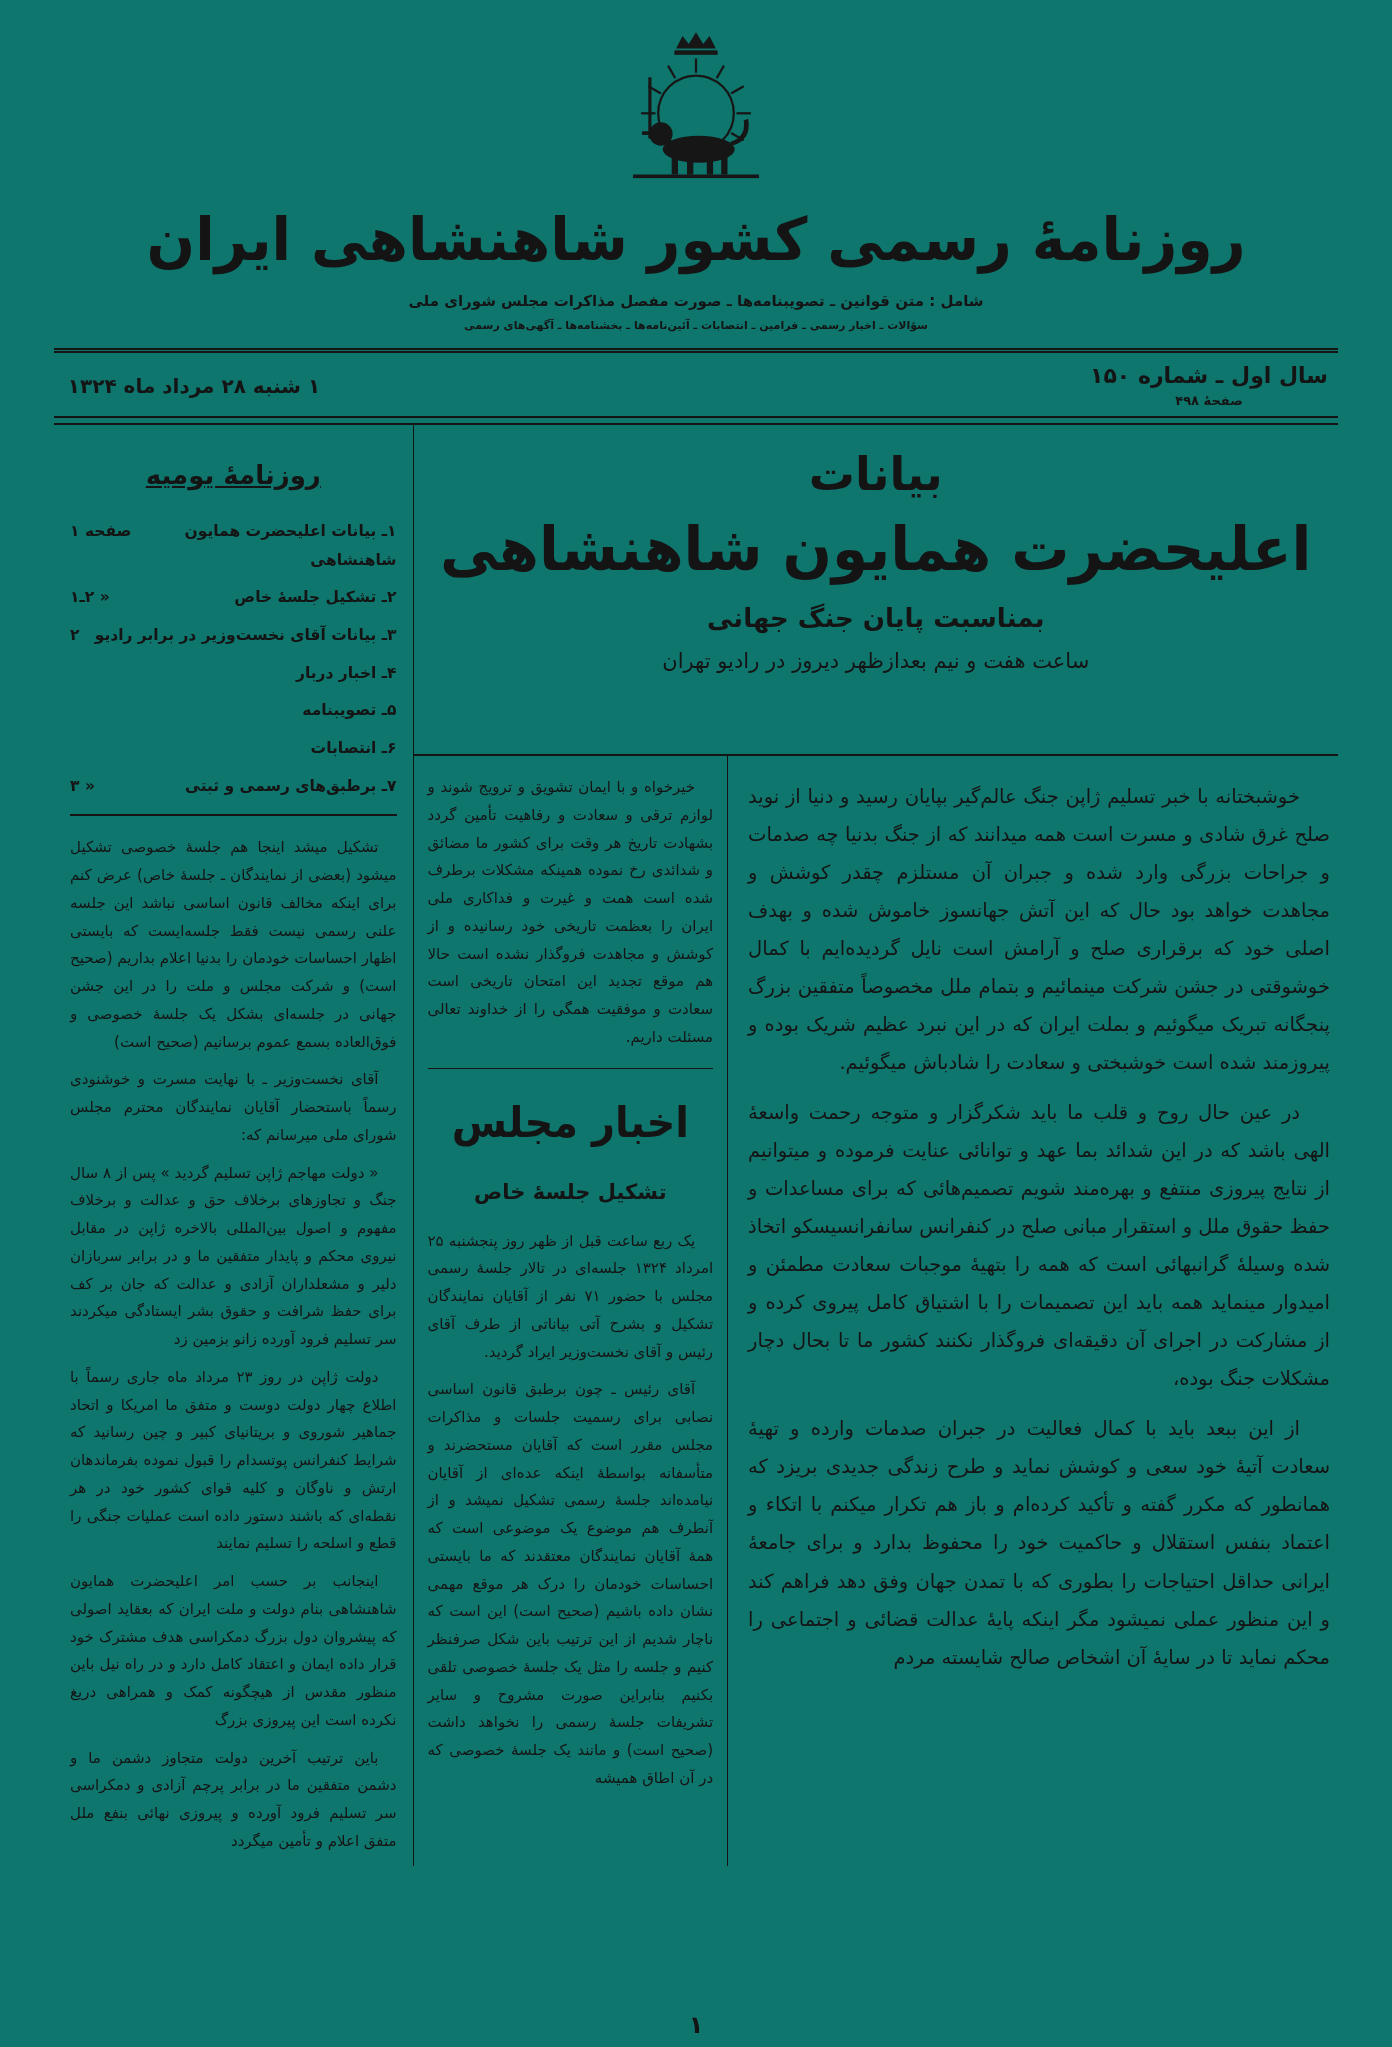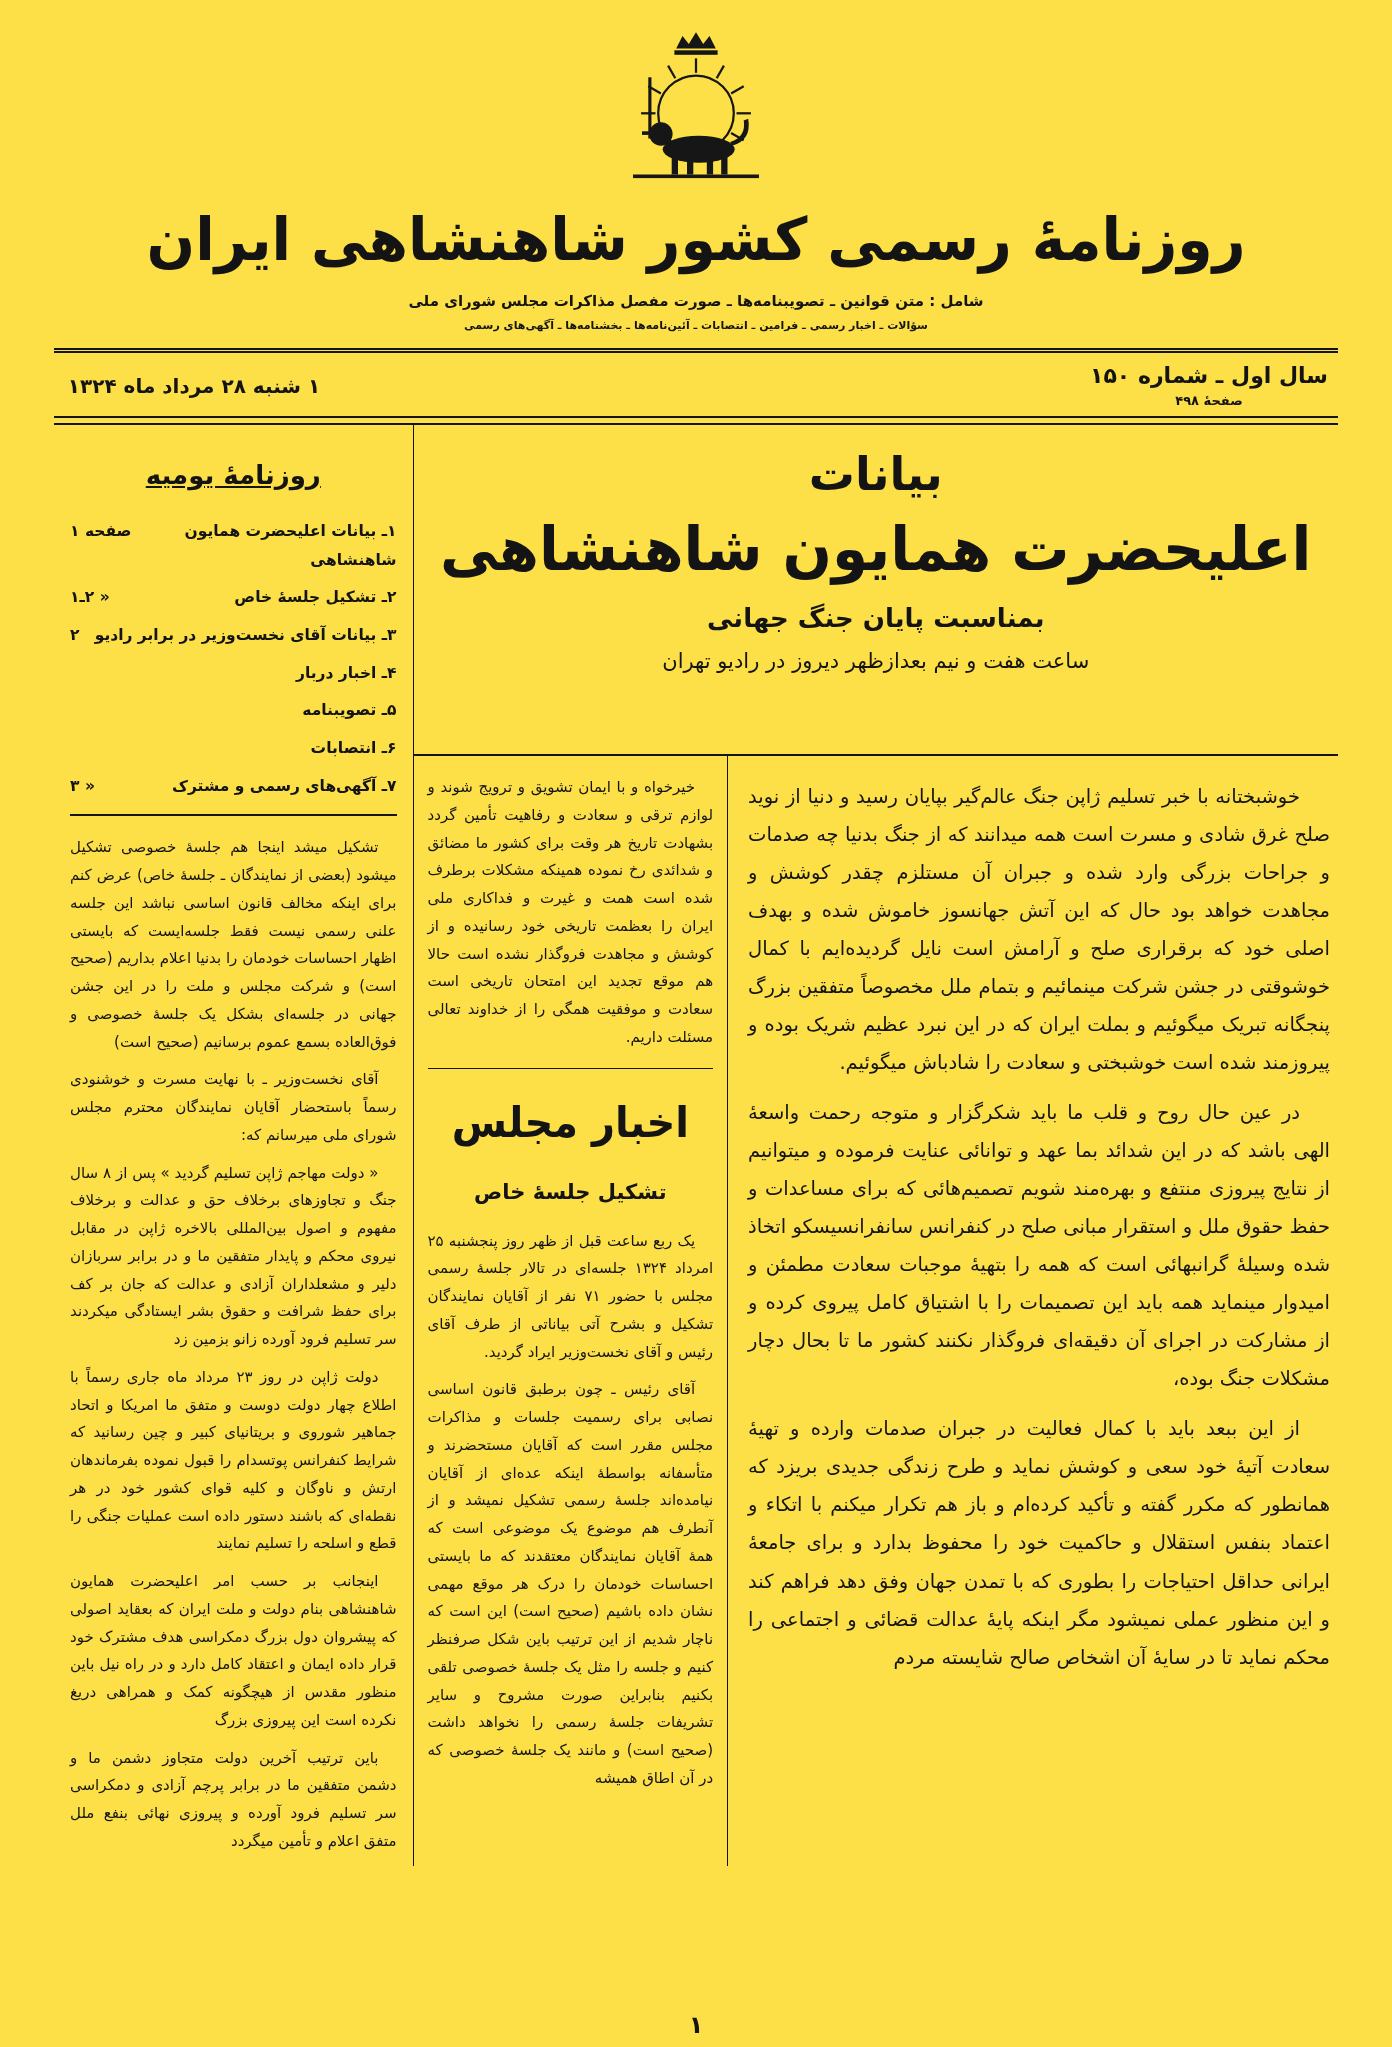--- a/index.html
+++ b/index.html
@@ -1,19 +1,19 @@
 <!DOCTYPE html>
 <html lang="fa" dir="rtl"><head>
 <meta charset="utf-8">
 <style>
   * { margin:0; padding:0; box-sizing:border-box; }
   html, body { background:#e9e7df; }
   .page {
     width:1392px; min-height:2047px; margin:0 auto; position:relative;
-    background:#fde047; color:#141414; direction:rtl;
+    background:#0f766e; color:#141414; direction:rtl;
     font-family:"DejaVu Sans", sans-serif;
     padding:30px 54px 46px;
   }
   
   .masthead { text-align:center; }
   .emblem { display:block; margin:0 auto; }
   .paper-title { font-size:57px; font-weight:bold; margin-top:4px; letter-spacing:1px; transform:scaleY(1.04); }
   .mast-sub1 { font-size:15px; margin-top:20px; font-weight:bold; }
   .mast-sub2 { font-size:11px; margin-top:9px; font-weight:bold; }
   
@@ -184,21 +184,21 @@
             <span class="toc-label">۵ـ تصویبنامه</span>
             <span class="toc-page"></span>
           </div>
 
           <div class="toc-item">
             <span class="toc-label">۶ـ انتصابات</span>
             <span class="toc-page"></span>
           </div>
 
           <div class="toc-item">
-            <span class="toc-label">۷ـ آگهی‌های رسمی و مشترک</span>
+            <span class="toc-label">۷ـ برطبق‌های رسمی و ثبتی</span>
             <span class="toc-page">« ۳</span>
           </div>
         </div>
       <hr class="toc-divider">
       <div>
 
           <p>تشکیل میشد اینجا هم جلسهٔ خصوصی تشکیل میشود (بعضی از نمایندگان ـ جلسهٔ خاص) عرض کنم برای اینکه مخالف قانون اساسی نباشد این جلسه علنی رسمی نیست فقط جلسه‌ایست که بایستی اظهار احساسات خودمان را بدنیا اعلام بداریم (صحیح است) و شرکت مجلس و ملت را در این جشن جهانی در جلسه‌ای بشکل یک جلسهٔ خصوصی و فوق‌العاده بسمع عموم برسانیم (صحیح است)</p>
 
           <p>آقای نخست‌وزیر ـ با نهایت مسرت و خوشنودی رسماً باستحضار آقایان نمایندگان محترم مجلس شورای ملی میرسانم که:</p>
 

